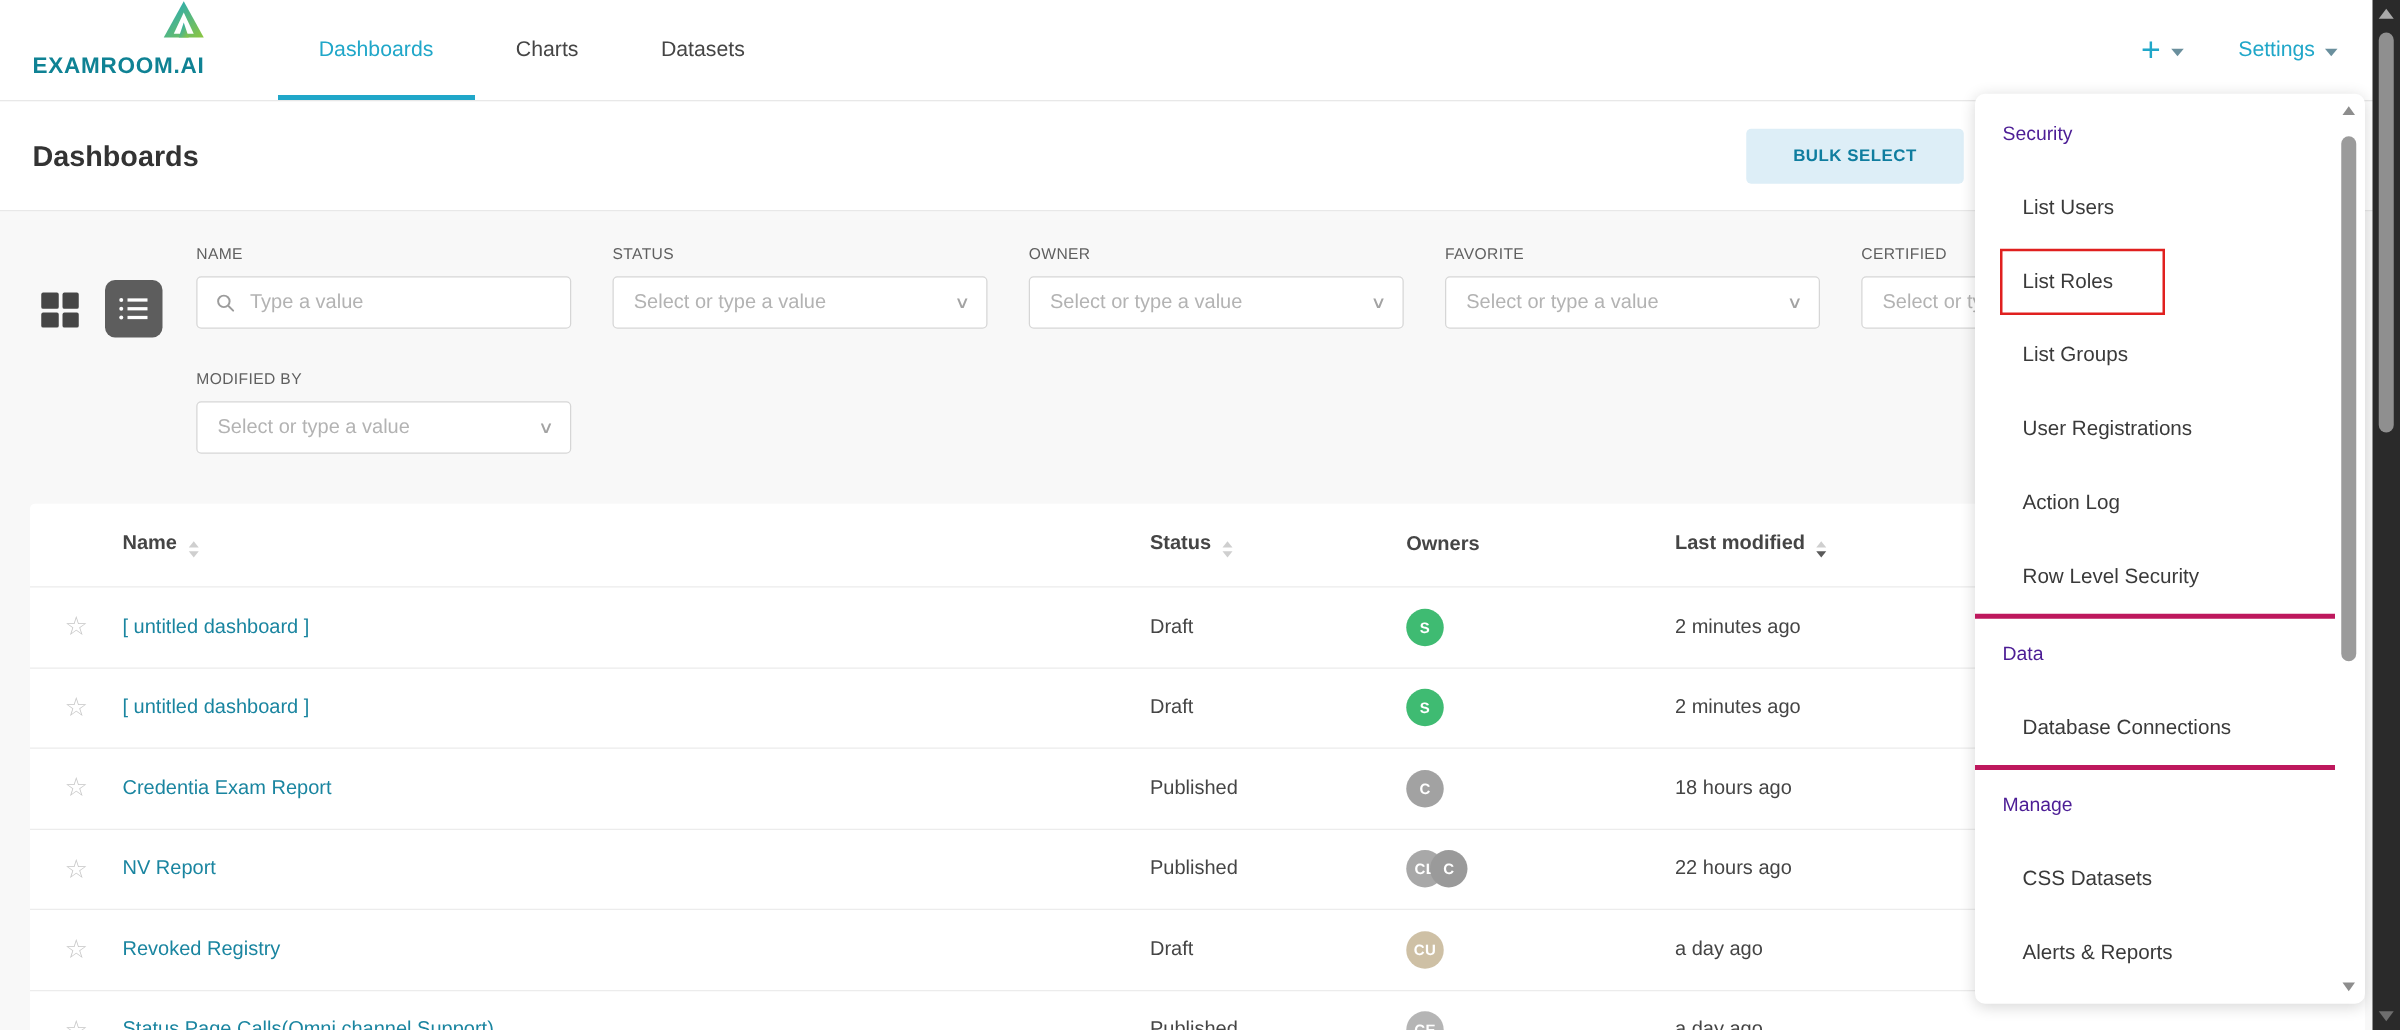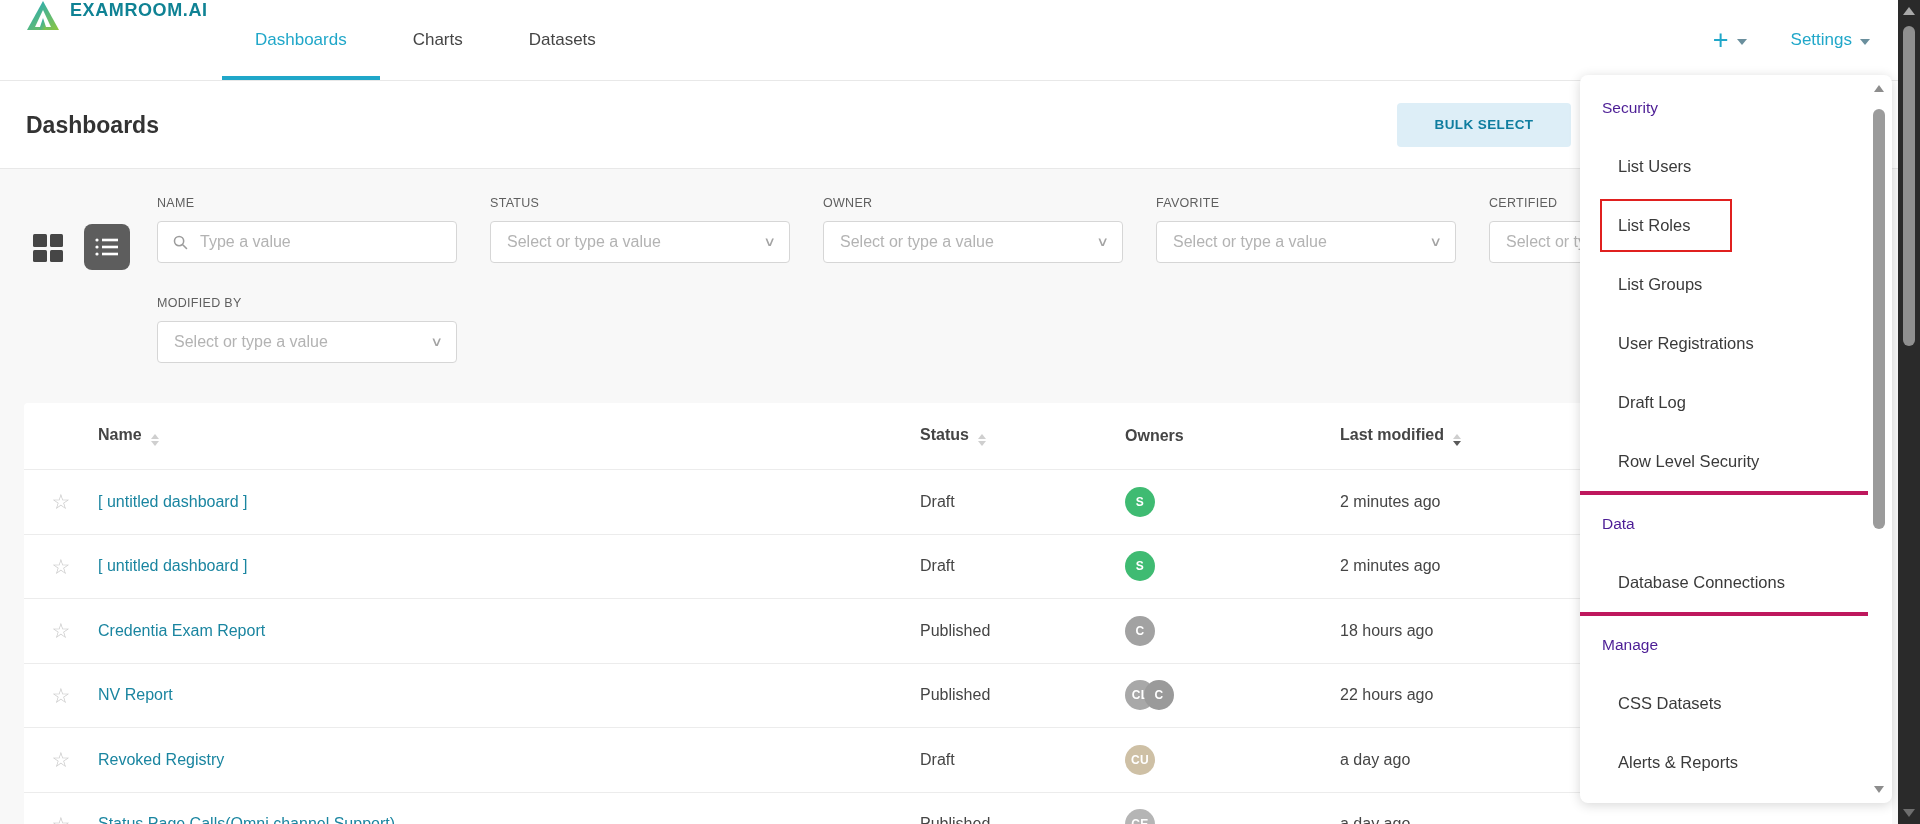--- a/index.html
+++ b/index.html
@@ -2,21 +2,21 @@
 <html><head>
 <meta charset="utf-8">
 <style>
   html,body{margin:0;padding:0;}
   body{width:1920px;height:824px;position:relative;overflow:hidden;background:#f8f8f8;
        font-family:"Liberation Sans",sans-serif;}
 
   
   .navbar{position:absolute;left:0;top:0;width:1920px;height:80px;background:#fff;
           border-bottom:1px solid #e8e8e8;z-index:5;}
-  .logo{position:absolute;left:26px;top:0;height:100%;display:flex;align-items:flex-start;gap:10px;}
+  .logo{position:absolute;left:26px;top:0;height:100%;display:flex;align-items:flex-end;gap:10px;flex-direction:column;}
   .brand{font-size:18px;font-weight:bold;color:#0f8294;letter-spacing:.6px;}
   .nav-items{position:absolute;left:222px;top:0;height:100%;display:flex;}
   .nav-item{height:100%;display:flex;align-items:center;padding:0 33px;font-size:17px;
             color:#454545;cursor:pointer;box-sizing:border-box;}
   .nav-item.active{color:#20a7c9;box-shadow:inset 0 -4px 0 #20a7c9;}
   .nav-right{position:absolute;right:50px;top:0;height:100%;display:flex;align-items:center;
              gap:44px;color:#20a7c9;}
   .plus{font-size:27px;display:flex;align-items:center;cursor:pointer;}
   .settings{font-size:17px;display:flex;align-items:center;cursor:pointer;}
   .caret{display:inline-block;width:0;height:0;border-left:5px solid transparent;
@@ -292,21 +292,21 @@
         <div class="menu-item highlighted">
           <span>List Roles</span>
         </div>
         <div class="menu-item">
           <span>List Groups</span>
         </div>
         <div class="menu-item">
           <span>User Registrations</span>
         </div>
         <div class="menu-item">
-          <span>Draft Log</span>
+          <span>Action Log</span>
         </div>
         <div class="menu-item">
           <span>Row Level Security</span>
         </div>
       </div>
       <div class="menu-section">
         <div class="msec-header">Data</div>
         <div class="menu-item">
           <span>Database Connections</span>
         </div>

